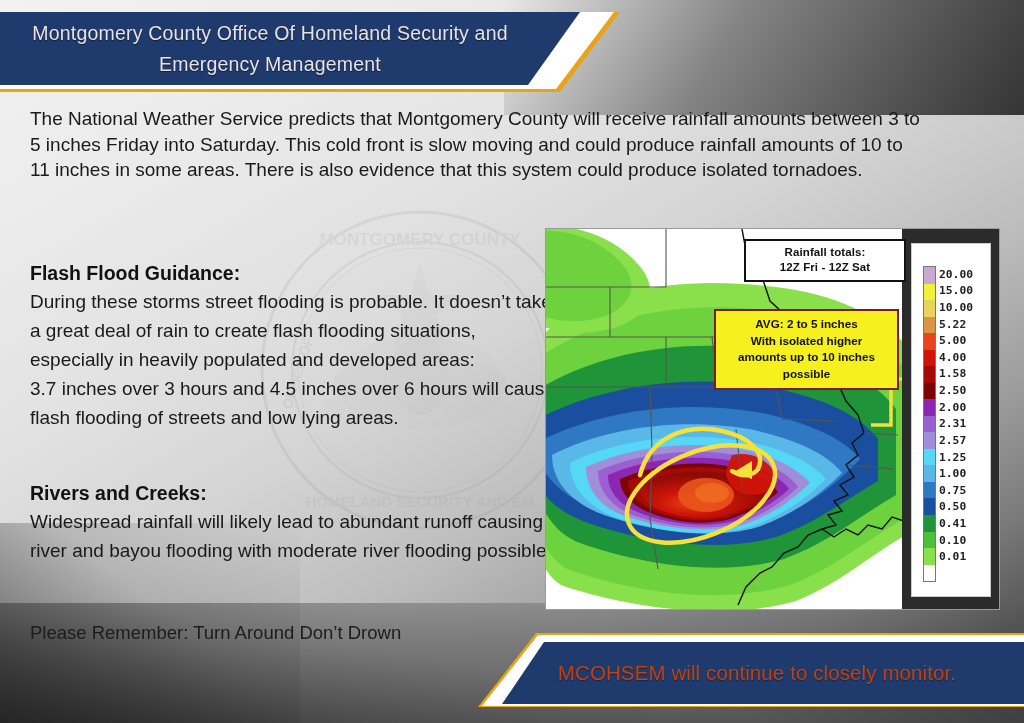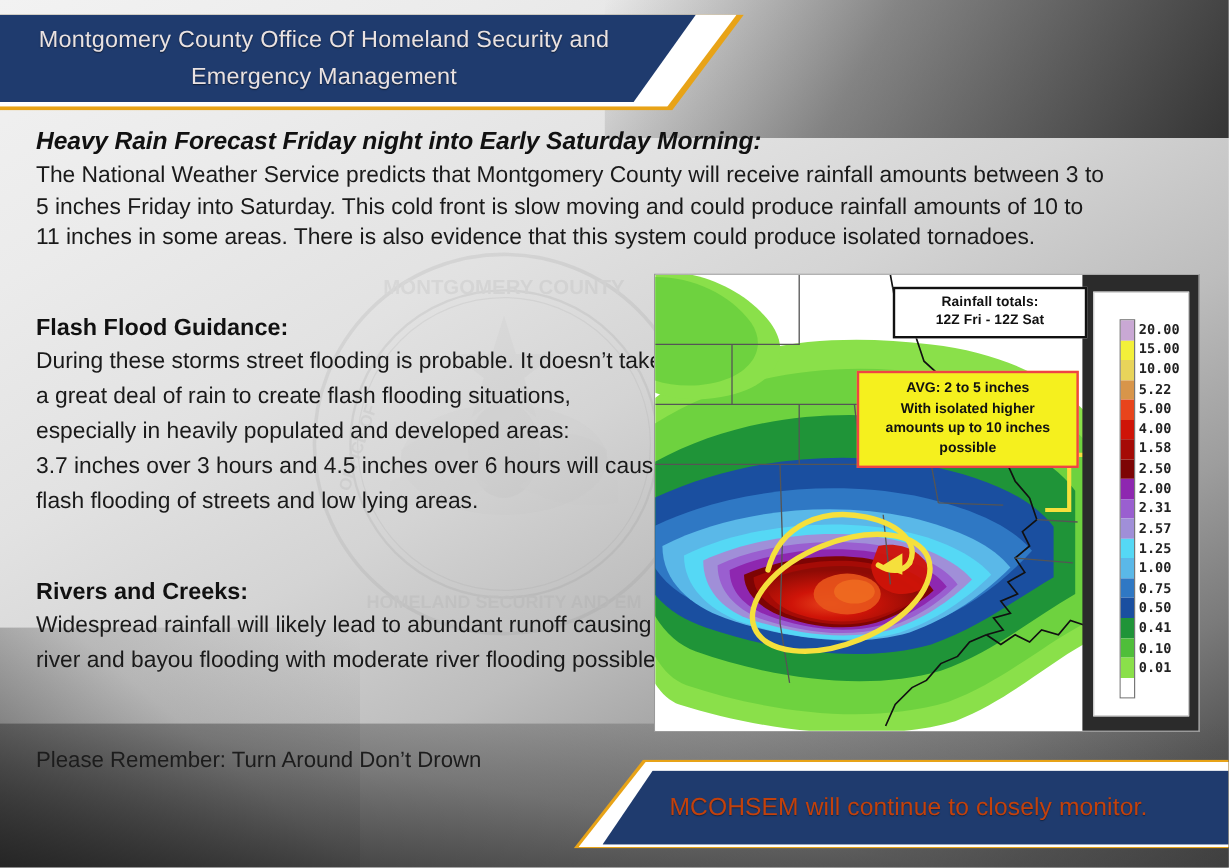--- a/index.html
+++ b/index.html
@@ -141,21 +141,21 @@
     background: #2b2b2b;
   }
   
   .legend-panel {
     position: absolute;
     right: 8px; top: 14px;
     width: 80px; height: 354px;
     background: #ffffff;
     border: 1px solid #cccccc;
     display: flex;
-    padding: 22px 4px 14px 21px;
+    padding: 22px 4px 14px 11px;
   }
   .legend-bar {
     width: 13px;
     border: 1px solid #777;
     display: flex; flex-direction: column;
   }
   .legend-bar .swatch { flex: 1 1 0; }
   .legend-labels {
     margin-left: 3px;
     display: flex; flex-direction: column;
@@ -183,21 +183,21 @@
     font-weight: bold;
     line-height: 15px;
     color: #111;
     letter-spacing: .1px;
   }
   .callout-avg {
     position: absolute;
     left: 168px; top: 80px;
     width: 185px;
     background: #f5f01e;
-    border: 2px solid #ef4444;
+    border: 2px solid #7f1d1d;
     padding: 5px 6px 6px;
     text-align: center;
     font-size: 11.7px;
     font-weight: bold;
     line-height: 16.5px;
     color: #111;
   }
 
   
   .footer-banner {
@@ -256,21 +256,20 @@
   <div class="gold-under"></div>
   <div class="white-strip"></div>
   <div class="blue-plate"></div>
   <div class="header-title">
     <span>Montgomery County Office Of Homeland Security and</span>
     <span class="ln2">Emergency Management</span>
   </div>
 </div>
 
 <div class="content">
-  <div class="lede-title">Heavy Rain Forecast Friday night into Early Saturday Morning:</div>
   <div class="para">The National Weather Service predicts that Montgomery County will receive rainfall amounts between 3 to 5 inches Friday into Saturday.  This cold front is slow moving and could produce rainfall amounts of 10 to 11 inches in some areas. There is also evidence that this system could produce isolated tornadoes.</div>
 </div>
 
 <div class="section" style="top:262px;">
   <div class="section-head">Flash Flood Guidance:</div>
   <div class="section-body">During these storms street flooding is probable. It doesn’t take a great deal of rain to create flash flooding situations, especially in heavily populated and developed areas:</div>
   <div class="section-body">3.7 inches over 3 hours and 4.5 inches over 6 hours will cause flash flooding of streets and low lying areas.</div>
 </div>
 
 <div class="section" style="top:482px;">

